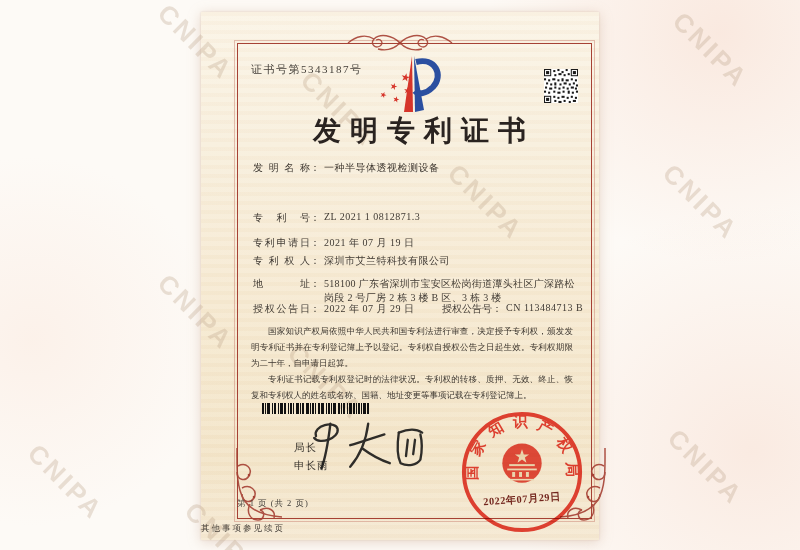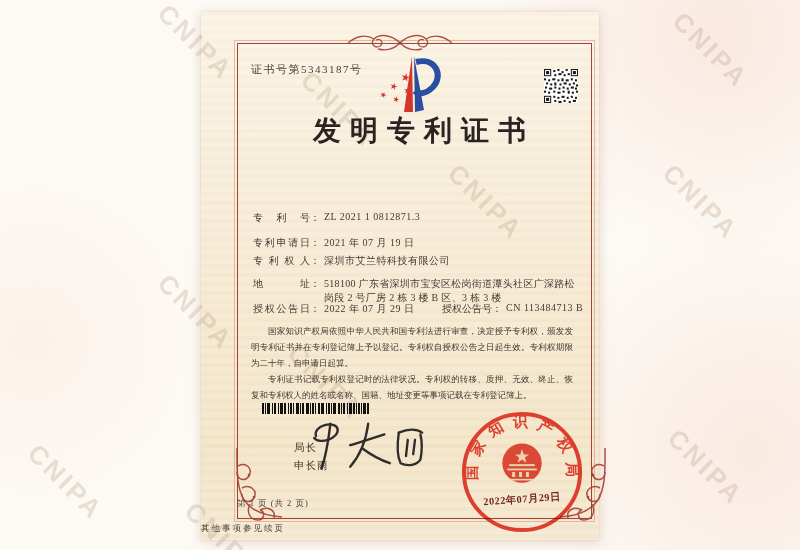--- a/index.html
+++ b/index.html
@@ -222,20 +222,23 @@
       <rect x="10" y="30" width="2" height="2"></rect>
         <rect x="14" y="31" width="3" height="2"></rect>
         <rect x="19" y="30" width="2" height="2"></rect>
         <rect x="24" y="31" width="2" height="2"></rect>
       <rect x="28" y="30" width="3" height="2"></rect>
     </g>
   </svg>
 
   <div class="cert-title">发明专利证书</div>
 
+  <div class="frow" style="top:161px">
+    <span class="flabel">发明名称</span><span class="fcolon">：</span><span class="fval">一种半导体透视检测设备</span>
+  </div>
   <div class="frow" style="top:211px">
     <span class="flabel">专利号</span><span class="fcolon">：</span><span class="fval">ZL 2021 1 0812871.3</span>
   </div>
   <div class="frow" style="top:236px">
     <span class="flabel">专利申请日</span><span class="fcolon">：</span><span class="fval">2021 年 07 月 19 日</span>
   </div>
   <div class="frow" style="top:254px">
     <span class="flabel">专利权人</span><span class="fcolon">：</span><span class="fval">深圳市艾兰特科技有限公司</span>
   </div>
   <div class="frow" style="top:277px">

